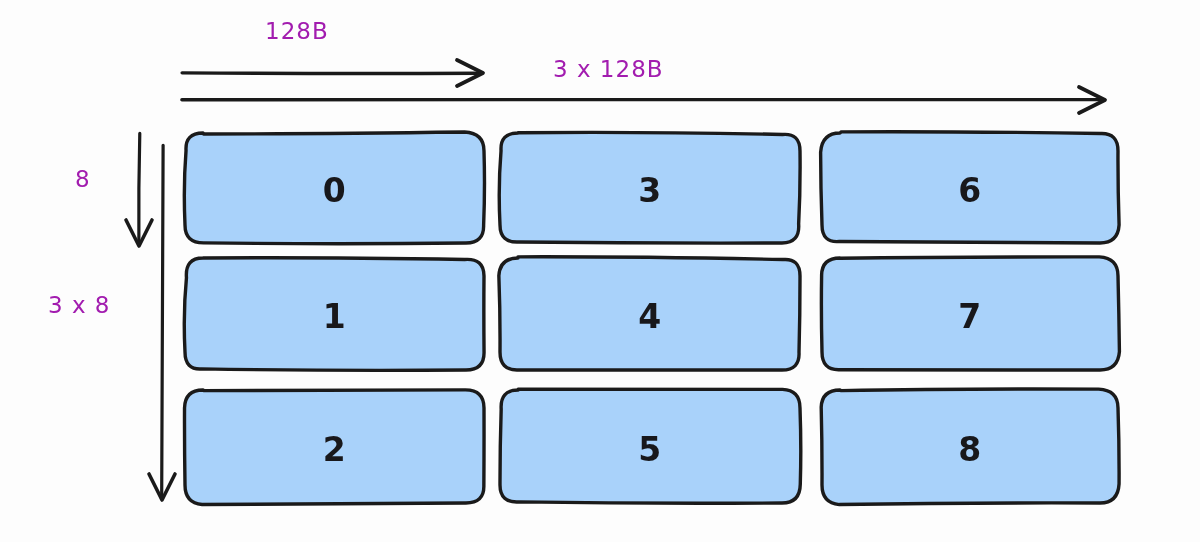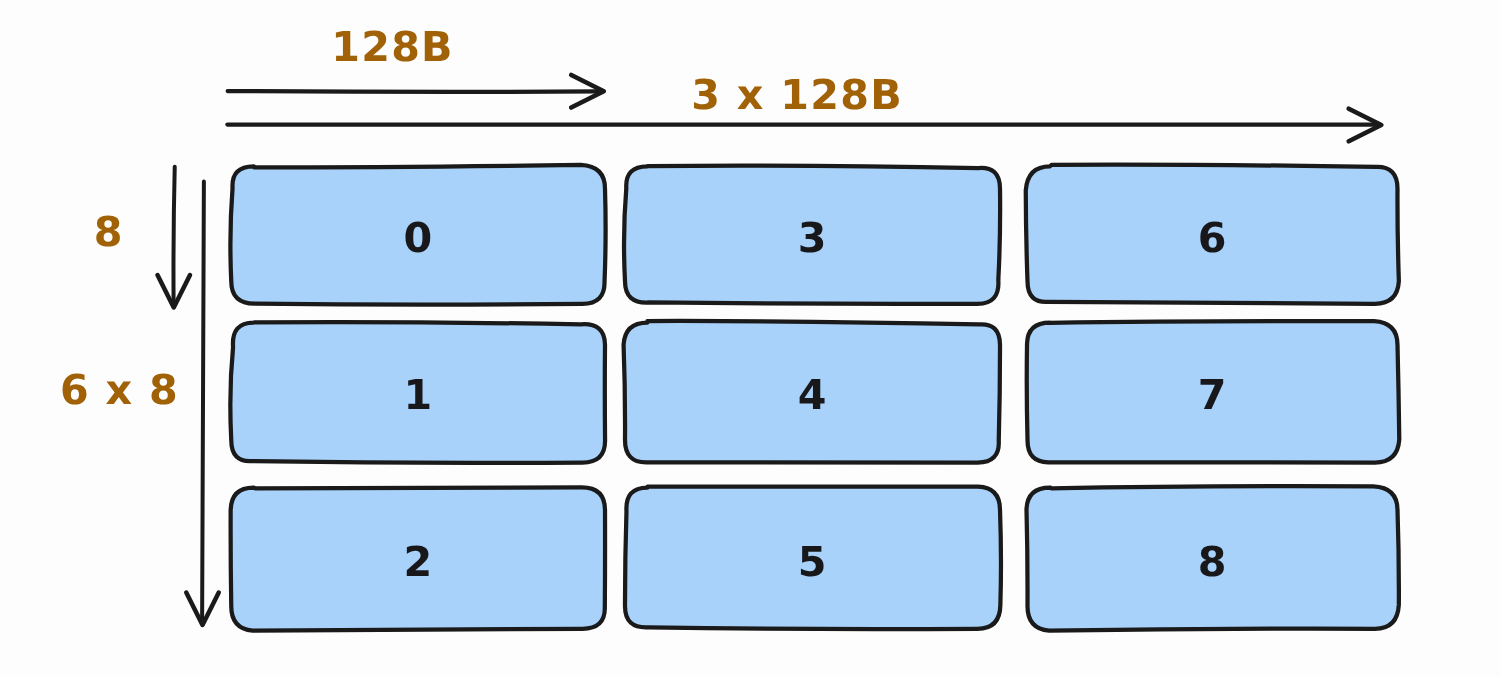--- a/index.html
+++ b/index.html
@@ -29,23 +29,23 @@
     font-weight: 600;
     color: #18181b;
     letter-spacing: 0.5px;
     transform: translate(-50%, -50%);
     user-select: none;
     white-space: nowrap;
   }
   .dim-label {
     position: absolute;
     font-family: "DejaVu Sans", sans-serif;
-    font-size: 33px;
-    font-weight: 700;
-    color: #a16207;
+    font-size: 23px;
+    font-weight: 400;
+    color: #a21caf;
     letter-spacing: 1px;
     white-space: nowrap;
     user-select: none;
   }
 </style>
 </head>
 <body>
 
 <div id="canvas">
 
@@ -84,15 +84,15 @@
       <div class="cell-label" style="left: 970px; top: 316px;">7</div>
       <div class="cell-label" style="left: 970px; top: 448.5px;">8</div>
     </div>
 
   <div class="dim-label" style="left:265px; top:18px;">128B</div>
 
   <div class="dim-label" style="left:528px; top:56px;margin-left:25px;">3 x 128B</div>
 
   <div class="dim-label" style="left:75px; top:166px;">8</div>
 
-  <div class="dim-label" style="left:48px; top:292px;">6 x 8</div>
+  <div class="dim-label" style="left:48px; top:292px;">3 x 8</div>
 
 </div>
 
 </body></html>

